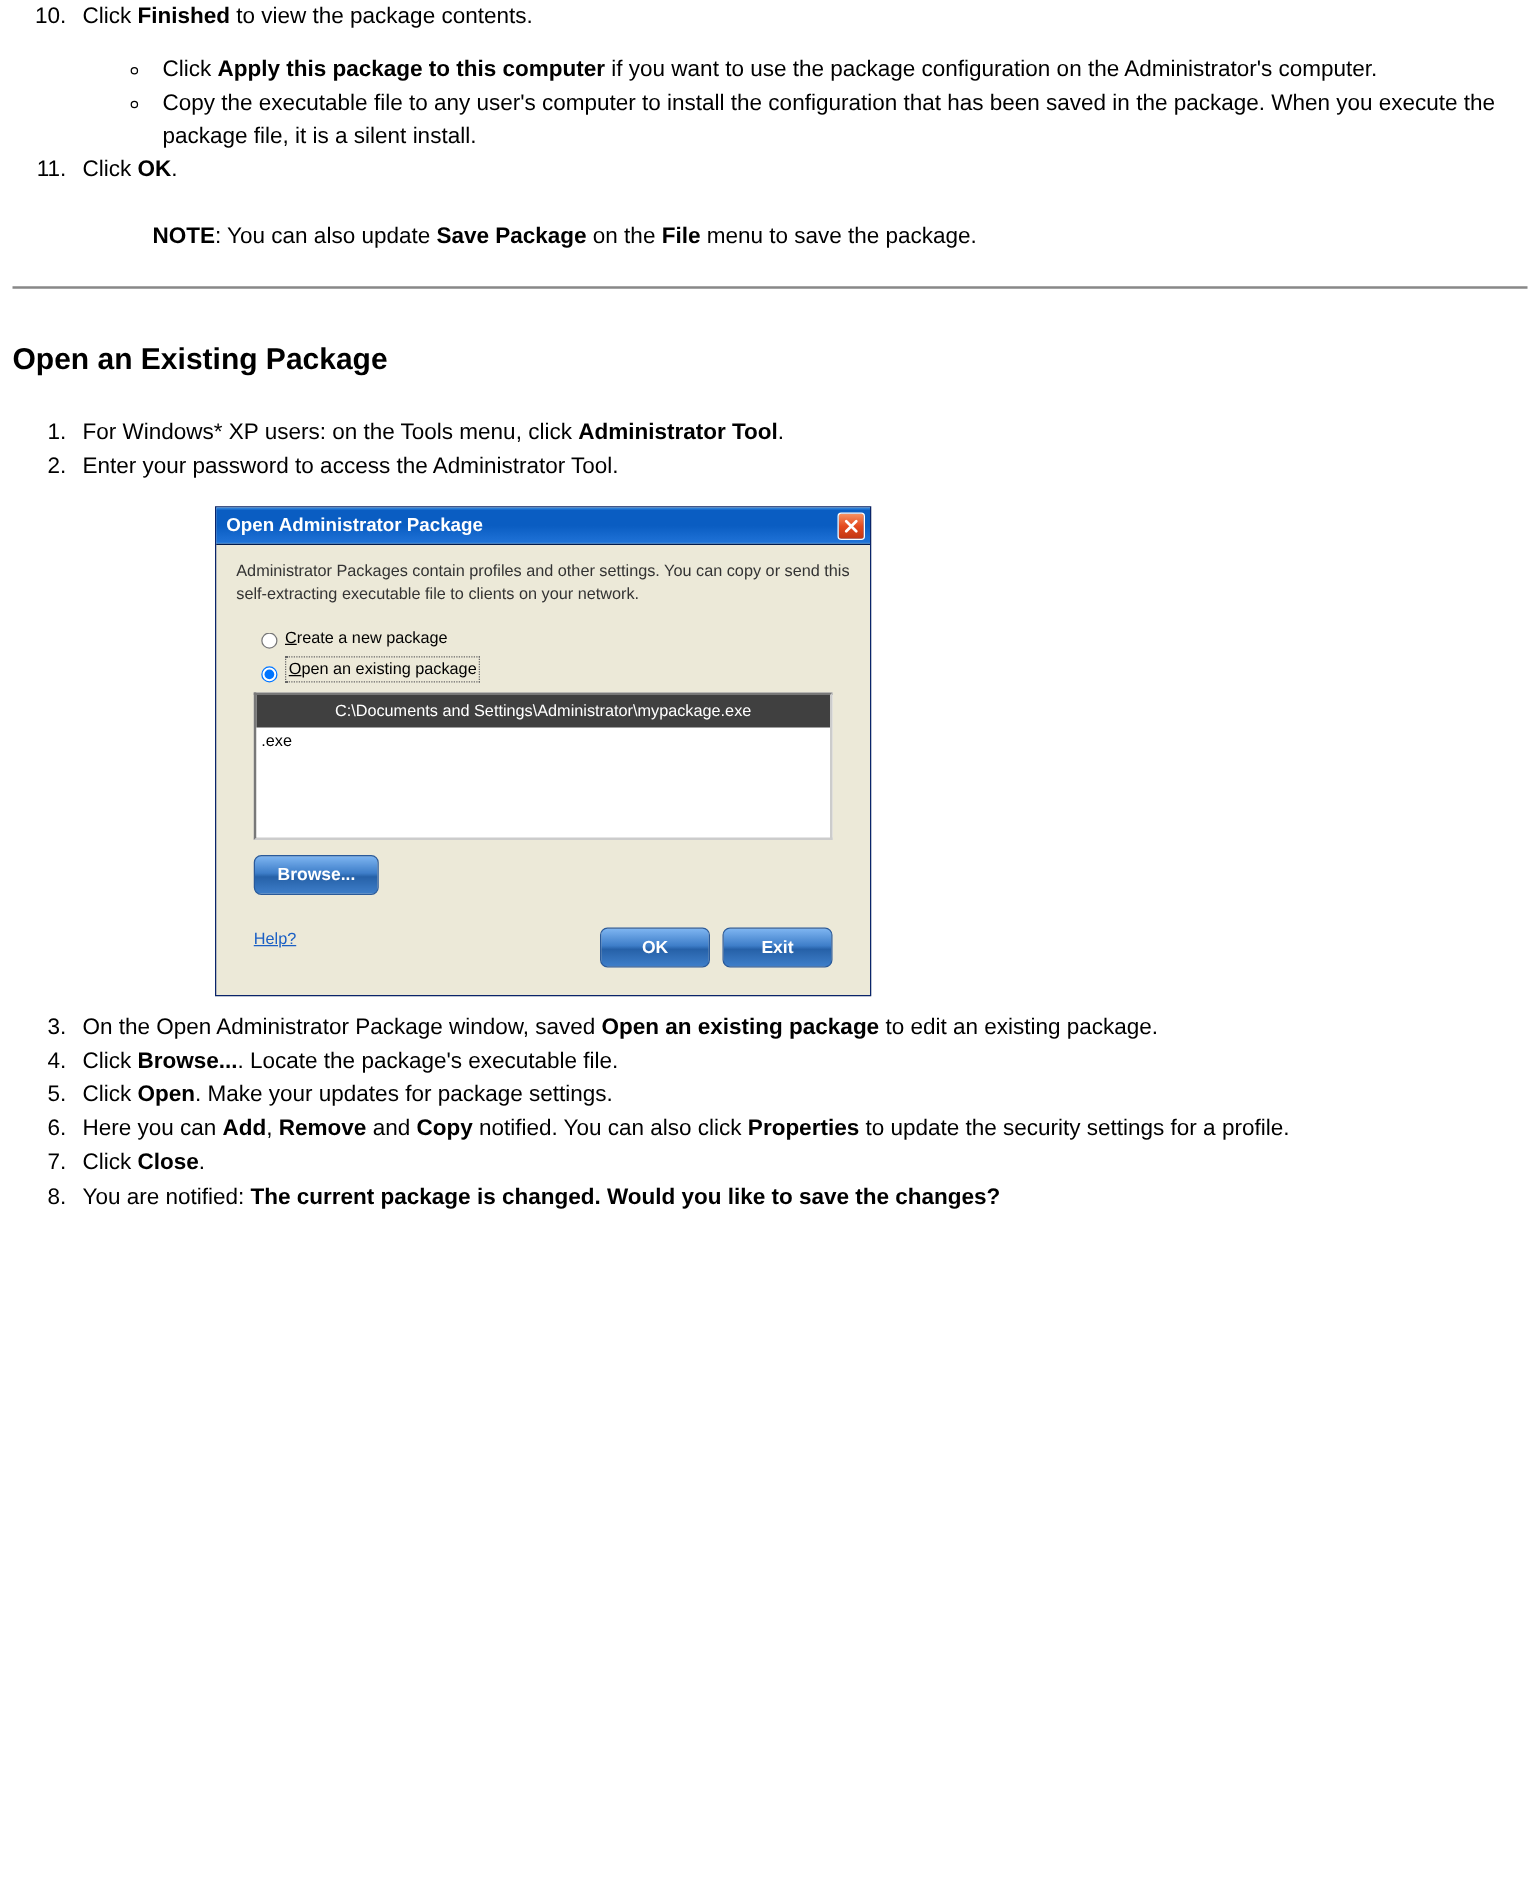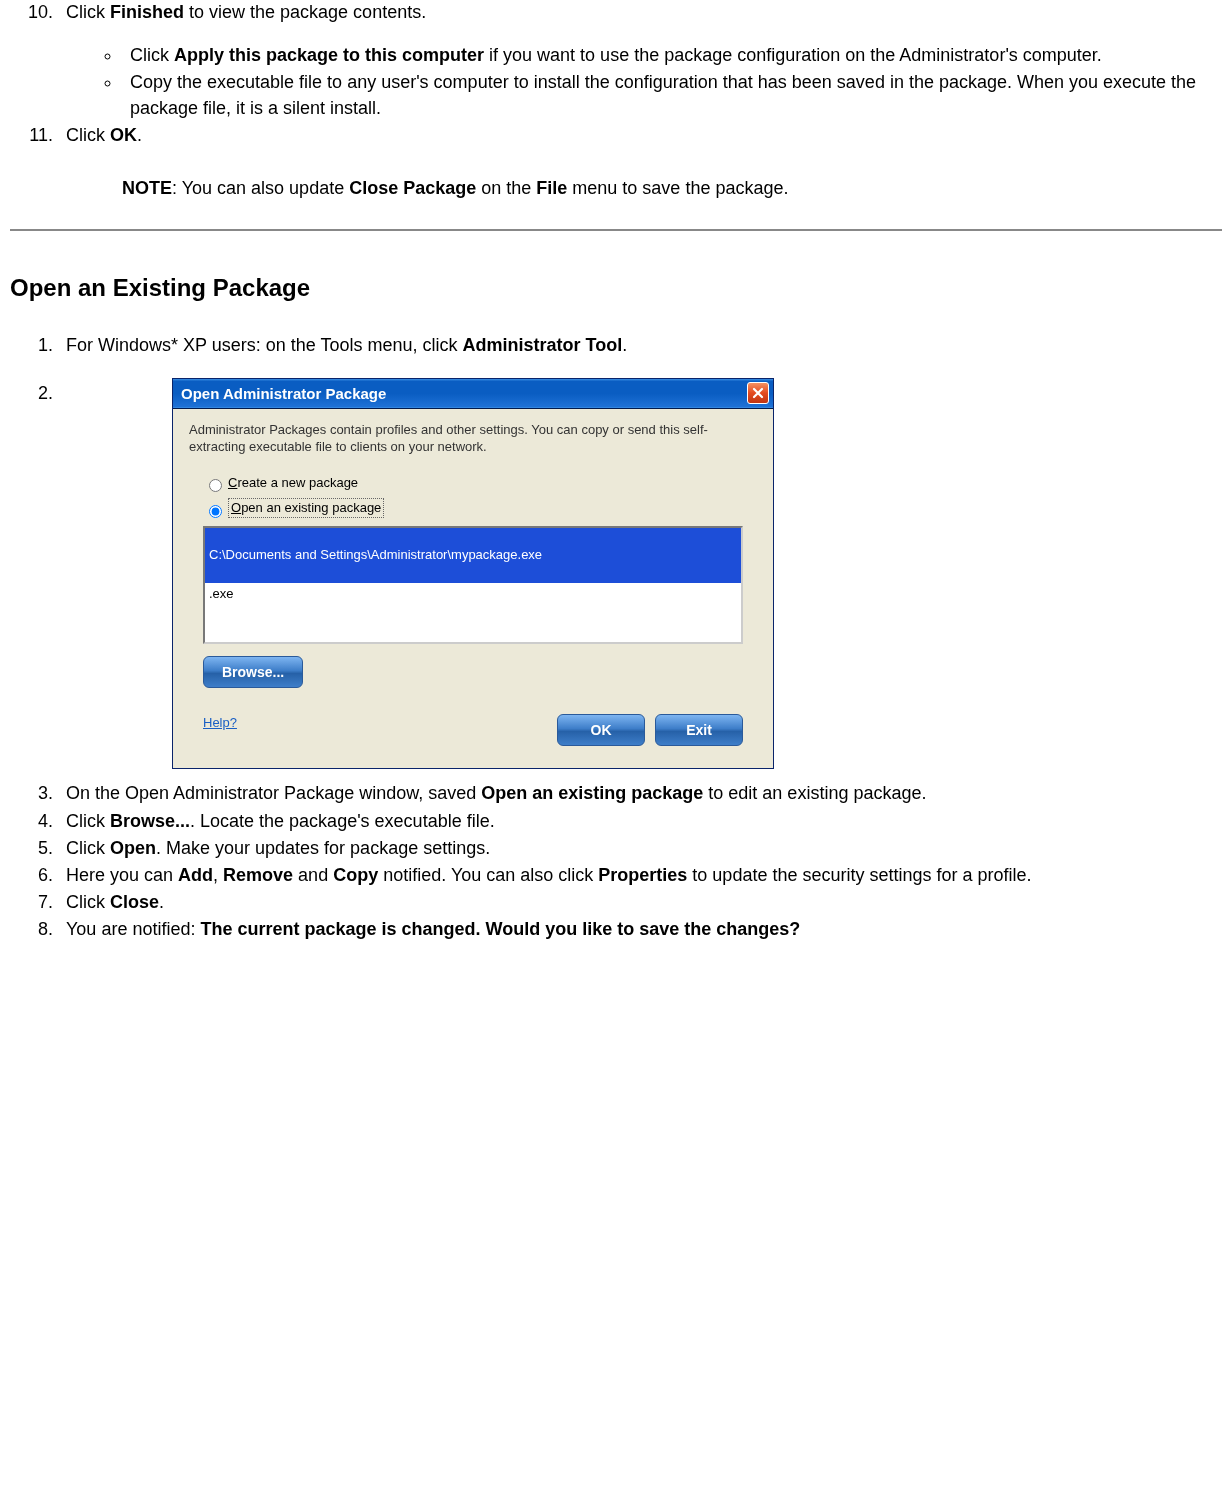--- a/index.html
+++ b/index.html
@@ -16,21 +16,21 @@
     ol { list-style-position: outside; padding-left: 48px; }
     ol li { padding-left: 8px; margin-bottom: 2px; }
     ul.sub { list-style-type: circle; padding-left: 56px; margin-top: 18px; }
     ul.sub li { padding-left: 8px; margin-bottom: 2px; }
     .note-block { margin-top: 28px; margin-bottom: 20px; margin-left: 56px; padding-right: 260px; }
     hr { border: none; border-top: 2px solid #888; margin: 28px 0 40px 0; }
     h2 { font-size: 24px; font-weight: bold; margin-bottom: 28px; }
     b { font-weight: bold; }
     .dialog-container { margin: 20px 0 12px 106px; }
     .dialog {
-      width: 602px;
+      width: 525px;
       background: #ece9d8;
       border: 1px solid #0a246a;
       font-family: Tahoma, Arial, sans-serif;
       font-size: 13px;
     }
     .titlebar {
       height: 30px;
       background: linear-gradient(to bottom, #3b8fe4 0%, #0a5dc2 8%, #0a5dc2 50%, #1e71d6 95%, #3b8fe4 100%);
       display: flex;
       align-items: center;
@@ -61,23 +61,24 @@
     .radio-row label { color: #000; }
     .radio-row.sel label { border: 1px dotted #666; padding: 0 2px;}
     .listbox {
       border: 2px inset #ccc;
       background: #fff;
       height: 118px;
       margin: 8px 14px 12px 14px;
       overflow: hidden;
     }
     .listbox .item-sel {
-      background: #1d4ed8;
+      background: #404040;
       color: #fff;
-      padding: 18px 4px;
+      padding: 4px 4px;
+      text-align: center;
     }
     .listbox .item { padding: 2px 4px; color: #000; }
     .btn-row { margin: 0 14px 20px 14px; }
     .btn-blue {
       display: inline-flex;
       align-items: center;
       justify-content: center;
       height: 32px;
       padding: 0 18px;
       background: linear-gradient(to bottom, #7eb5f1 0%, #3e7ec9 45%, #2661a8 55%, #3e7ec9 100%);
@@ -109,34 +110,35 @@
           <span>Click </span><b>Apply this package to this computer</b><span> if you want to use the package configuration on the Administrator's computer.</span>
         </li>
         <li>
           <span>Copy the executable file to any user's computer to install the configuration that has been saved in the package. When you execute the package file, it is a silent install.</span>
         </li>
       </ul>
     </li>
     <li>
       <span>Click </span><b>OK</b><span>.</span>
       <div class="note-block">
-        <b>NOTE</b><span>: You can also update </span><b>Close Package</b><span> on the </span><b>File</b><span> menu to save the package.</span>
+        <b>NOTE</b><span>: You can also update </span><b>Save Package</b><span> on the </span><b>File</b><span> menu to save the package.</span>
       </div>
     </li>
   </ol>
 
   <hr>
 
   <h2>Open an Existing Package</h2>
 
   <ol>
     <li>
       <span>For Windows* XP users: on the Tools menu, click </span><b>Administrator Tool</b><span>.</span>
     </li>
     <li>
+      <span>Enter your password to access the Administrator Tool.</span>
 
       <div class="dialog-container">
         <div class="dialog">
           <div class="titlebar">
             <span>Open Administrator Package</span>
             <div class="closebox">
               <svg width="12" height="12" viewBox="0 0 12 12">
                   <path d="M2 2 L10 10 M10 2 L2 10" stroke="#fff" stroke-width="2.2" stroke-linecap="round"></path>
                 </svg>
             </div>

